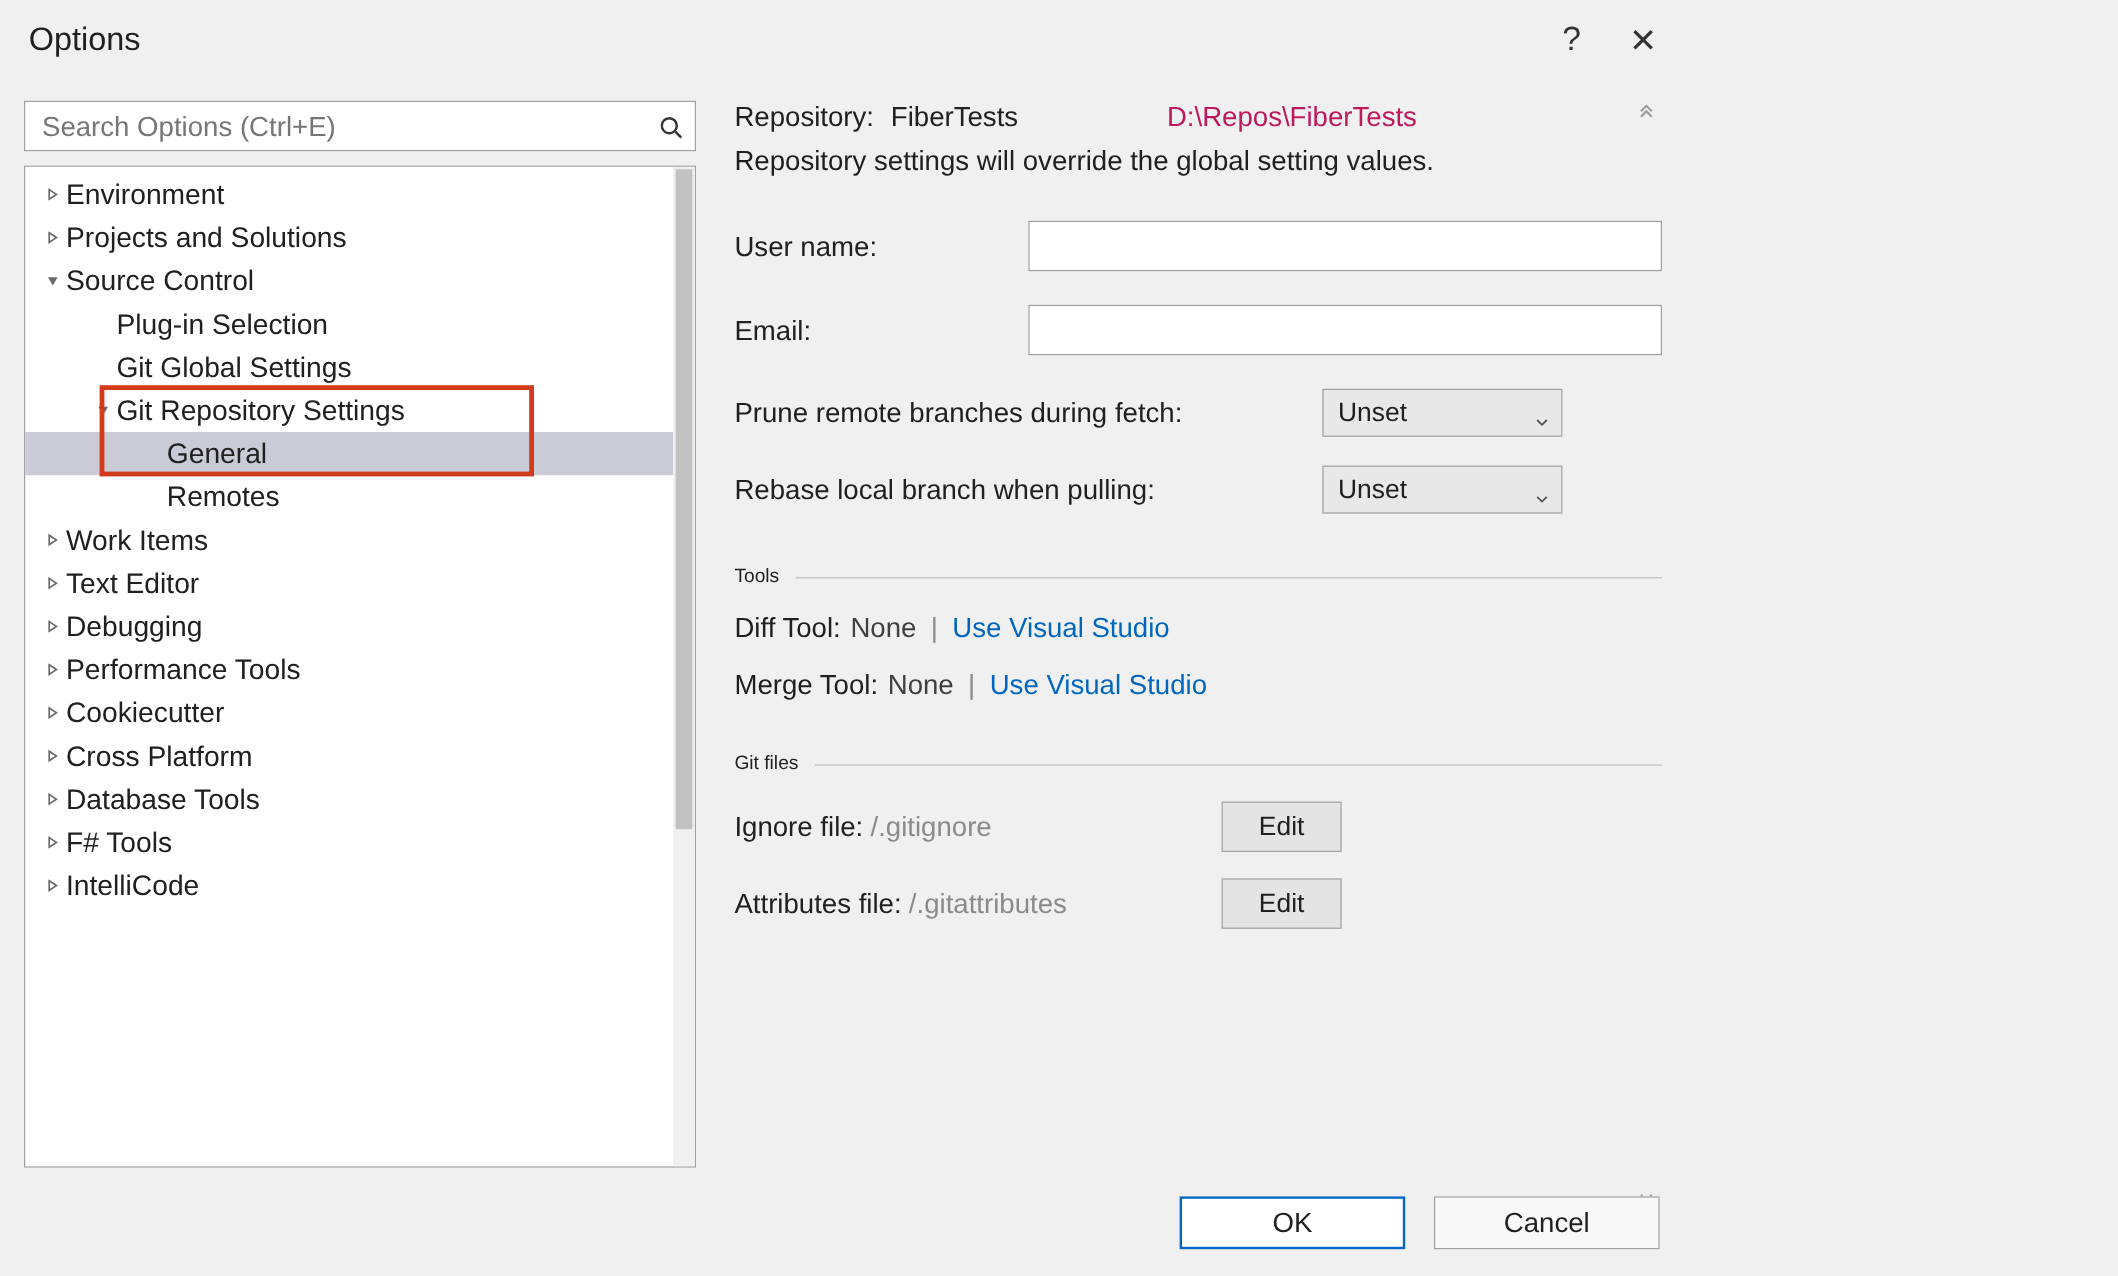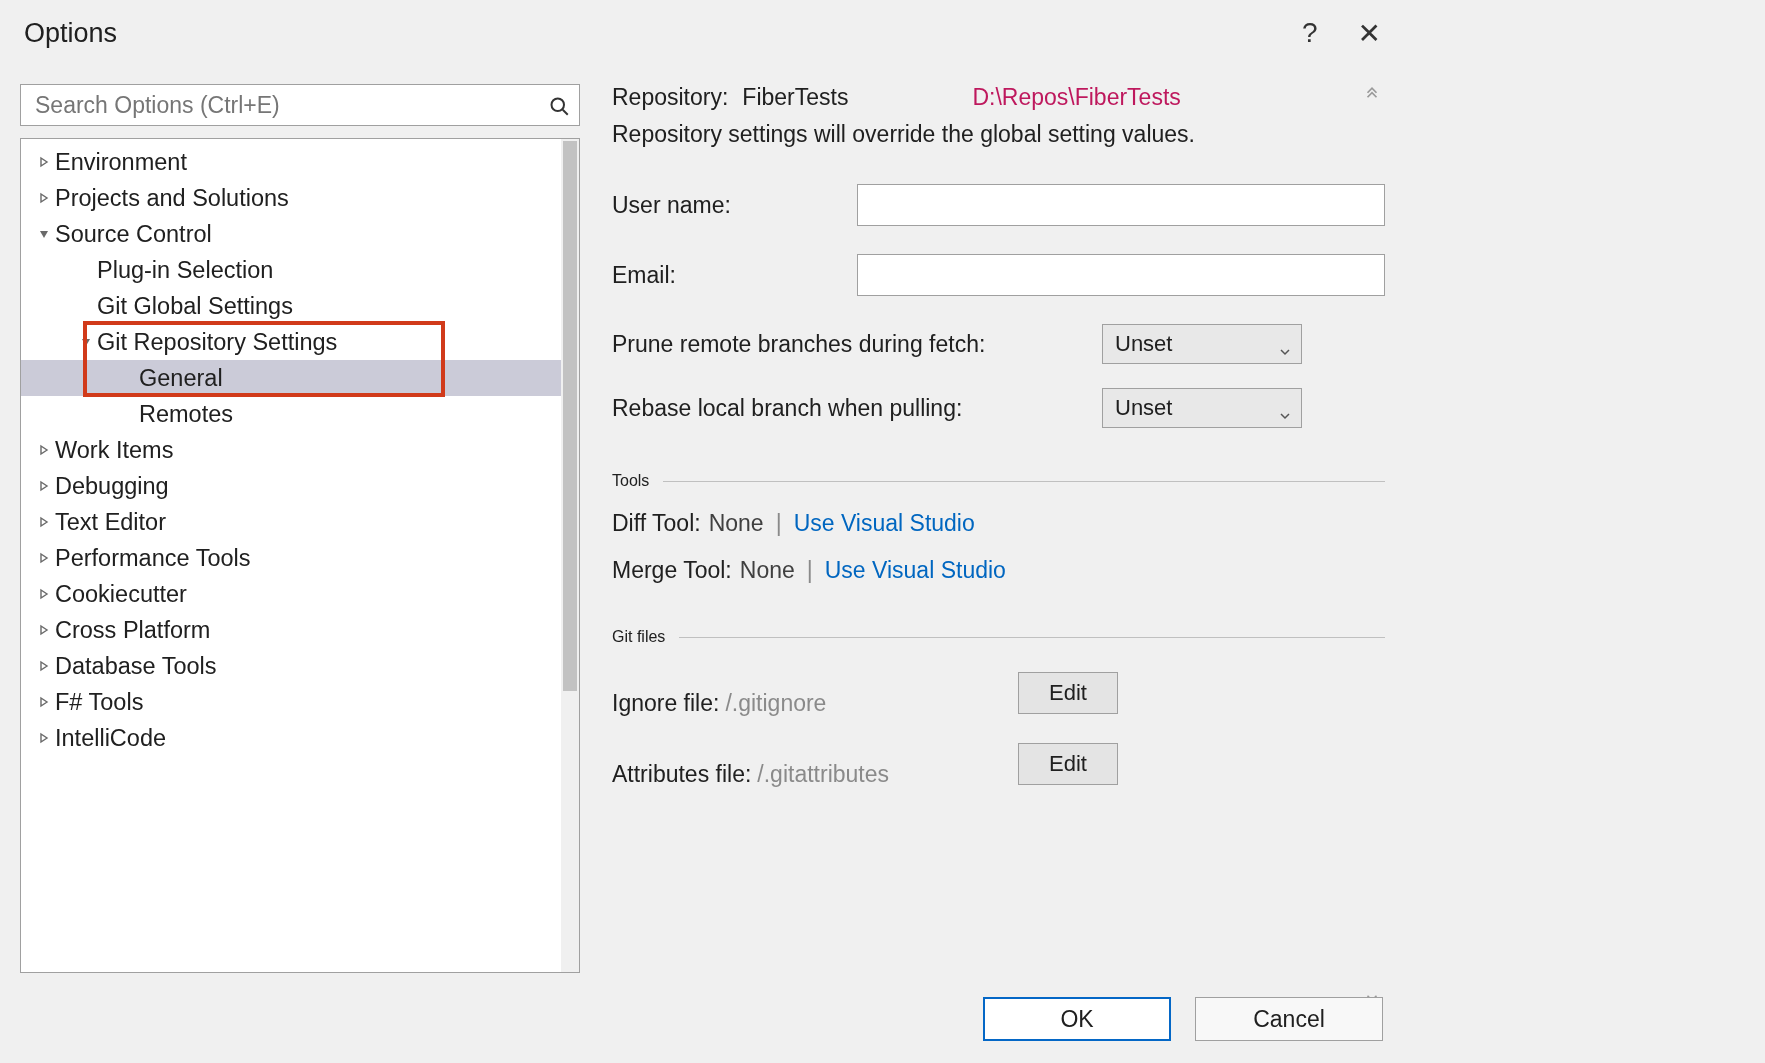--- a/index.html
+++ b/index.html
@@ -254,21 +254,20 @@
   .gitfiles-wrap .file-row {
     display: flex;
     align-items: center;
     margin-top: 22px;
     gap: 6px;
   }
   .file-row .left {
     width: 400px;
     display: flex;
     gap: 6px;
-    margin-top: 22px;
   }
   .file-row .left .flabel { color: #202020; }
   .file-row .left .fval { color: #8a8a8a; }
 </style>
 </head>
 <body>
 
 <div class="dialog">
 
   <div class="titlebar">
@@ -365,29 +364,29 @@
                 </svg>
               </span>
               <span>Work Items</span>
             </div>
             <div class="node depth-0">
               <span class="arrow">
                 <svg viewBox="0 0 12 12" fill="none" stroke="currentColor" stroke-width="1.4">
                   <path d="M3 2l6 4-6 4z" fill="none"></path>
                 </svg>
               </span>
+              <span>Text Editor</span>
+            </div>
+            <div class="node depth-0">
+              <span class="arrow">
+                <svg viewBox="0 0 12 12" fill="none" stroke="currentColor" stroke-width="1.4">
+                  <path d="M3 2l6 4-6 4z" fill="none"></path>
+                </svg>
+              </span>
               <span>Debugging</span>
-            </div>
-            <div class="node depth-0">
-              <span class="arrow">
-                <svg viewBox="0 0 12 12" fill="none" stroke="currentColor" stroke-width="1.4">
-                  <path d="M3 2l6 4-6 4z" fill="none"></path>
-                </svg>
-              </span>
-              <span>Text Editor</span>
             </div>
             <div class="node depth-0">
               <span class="arrow">
                 <svg viewBox="0 0 12 12" fill="none" stroke="currentColor" stroke-width="1.4">
                   <path d="M3 2l6 4-6 4z" fill="none"></path>
                 </svg>
               </span>
               <span>Performance Tools</span>
             </div>
             <div class="node depth-0">

